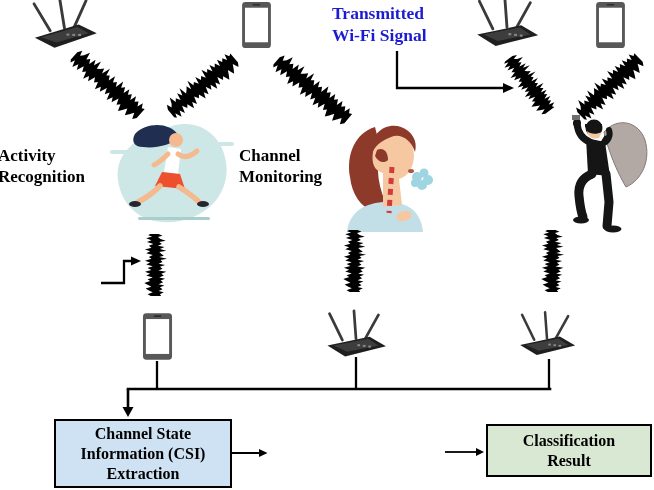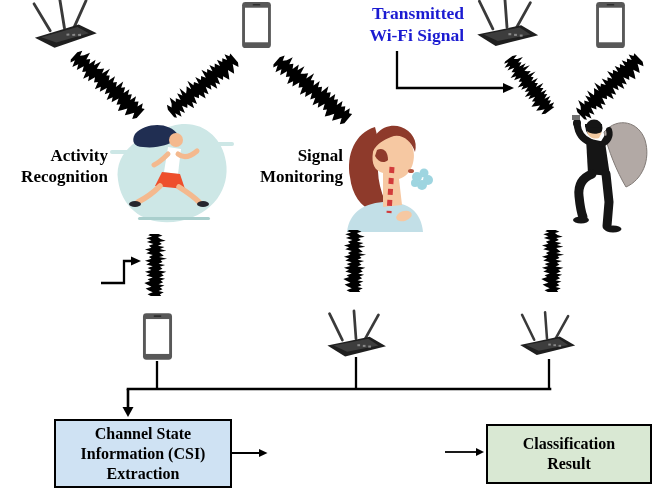--- a/index.html
+++ b/index.html
@@ -1,19 +1,19 @@
 <!DOCTYPE html>
 <html><head>
 <meta charset="utf-8">
 <style>
   html,body{margin:0;padding:0;background:#fff;}
   .canvas{position:relative;width:654px;height:490px;background:#ffffff;overflow:hidden;
           font-family:"Liberation Serif", serif;}
   .abs{position:absolute;}
-  .lbl{position:absolute;font-weight:bold;color:#000;text-align:right;
+  .lbl{position:absolute;font-weight:bold;color:#000;text-align:left;
        white-space:pre-line;line-height:1.26;font-size:17px;}
   .blue{color:#1b1bd1;}
   .box{position:absolute;border:2px solid #000;display:flex;align-items:center;justify-content:center;
        text-align:center;font-weight:bold;font-size:16px;line-height:1.25;white-space:pre-line;
        box-sizing:border-box;color:#000;}
   .blue-box{background:#cfe2f3;}
   .green-box{background:#d9e8d3;}
   .wf{position:absolute;}
   .wf svg{display:block;width:100%;height:100%;}
   svg{overflow:visible;}
@@ -107,21 +107,21 @@
     <svg viewBox="0 0 100 40" preserveAspectRatio="none">
         <use href="#wavepath"></use>
       </svg>
     </div>
 
   <div class="lbl blue" style="left:332px;top:2px;width:132px;font-size:17.5px">Transmitted
 Wi-Fi Signal</div>
 
   <div class="lbl" style="left:-2px;top:145px;width:110px">Activity
 Recognition</div>
-  <div class="lbl" style="left:239px;top:145px;width:104px">Signal
+  <div class="lbl" style="left:239px;top:145px;width:104px">Channel
 Monitoring</div>
 
   <svg class="abs" style="left:108px;top:114px;width:126px;height:120px" viewBox="0 0 126 120">
     <path d="M64,12 C92,4 114,22 118,48 C122,74 106,100 72,107 C40,113 14,97 10,66 C6,36 34,20 64,12 Z" fill="#cde7e6"></path>
     <rect x="30" y="103" width="72" height="3" rx="1.5" fill="#a9cfcd"></rect>
     <rect x="2" y="36" width="22" height="4" rx="2" fill="#cde7e6"></rect>
     <rect x="102" y="28" width="24" height="4" rx="2" fill="#cde7e6"></rect>
     <path d="M70,21 C62,8 38,8 27,20 C23,27 26,33 35,33 C49,35 61,30 67,27 Z" fill="#202e52"></path>
     <circle cx="68" cy="26" r="7" fill="#f4b98e"></circle>
     <polygon points="60,33 73,35 70,60 56,58" fill="#ffffff"></polygon>
@@ -191,16 +191,16 @@
   <svg class="abs" style="left:322px;top:308px;width:68px;height:52px" viewBox="0 0 100 72">
     <use href="#router"></use>
     </svg>
   <svg class="abs" style="left:515px;top:308px;width:64px;height:52px" viewBox="0 0 100 72">
     <use href="#router"></use>
     </svg>
 
   <div class="box blue-box" style="left:54px;top:419px;width:178px;height:69px">Channel State
 Information (CSI)
 Extraction</div>
-  <div class="box green-box" style="left:486px;top:424px;width:166px;height:60px">Classification
+  <div class="box green-box" style="left:486px;top:424px;width:166px;height:53px">Classification
 Result</div>
 
 </div>
 
 </body></html>

